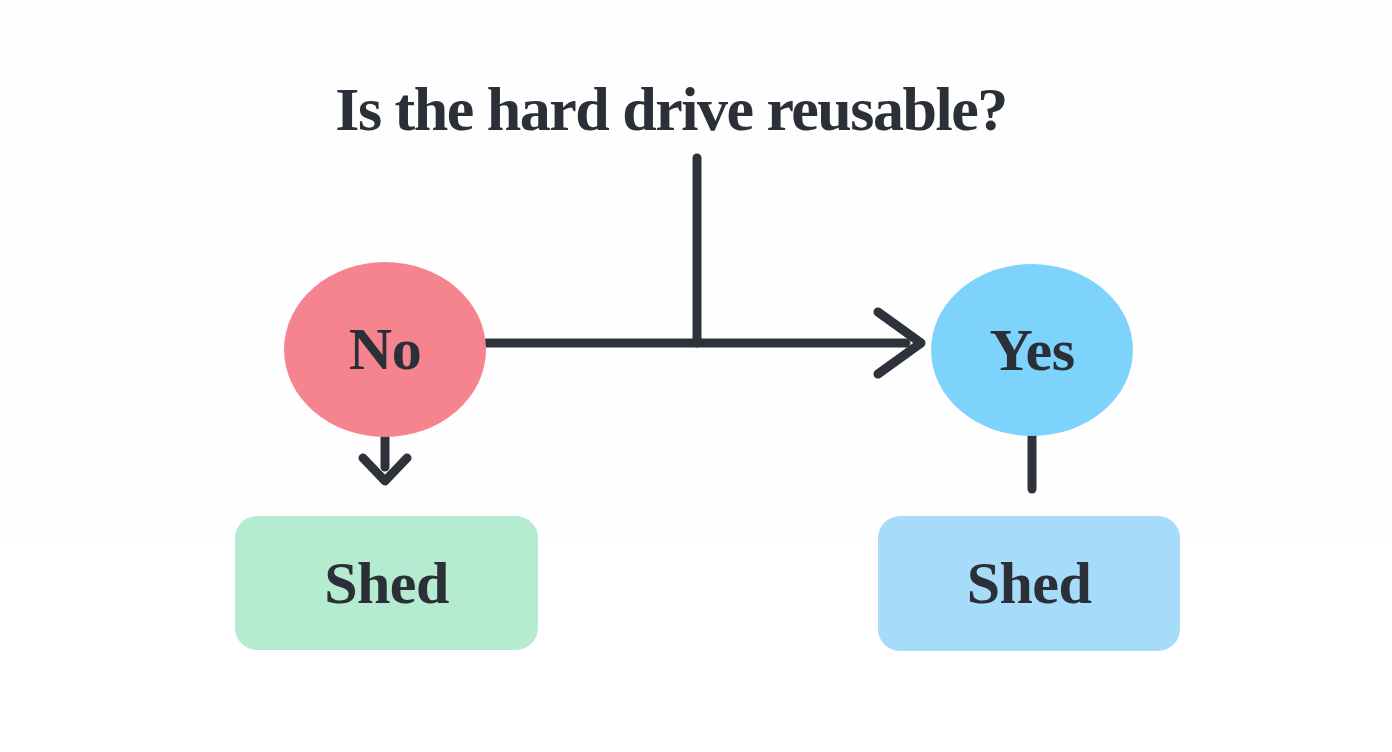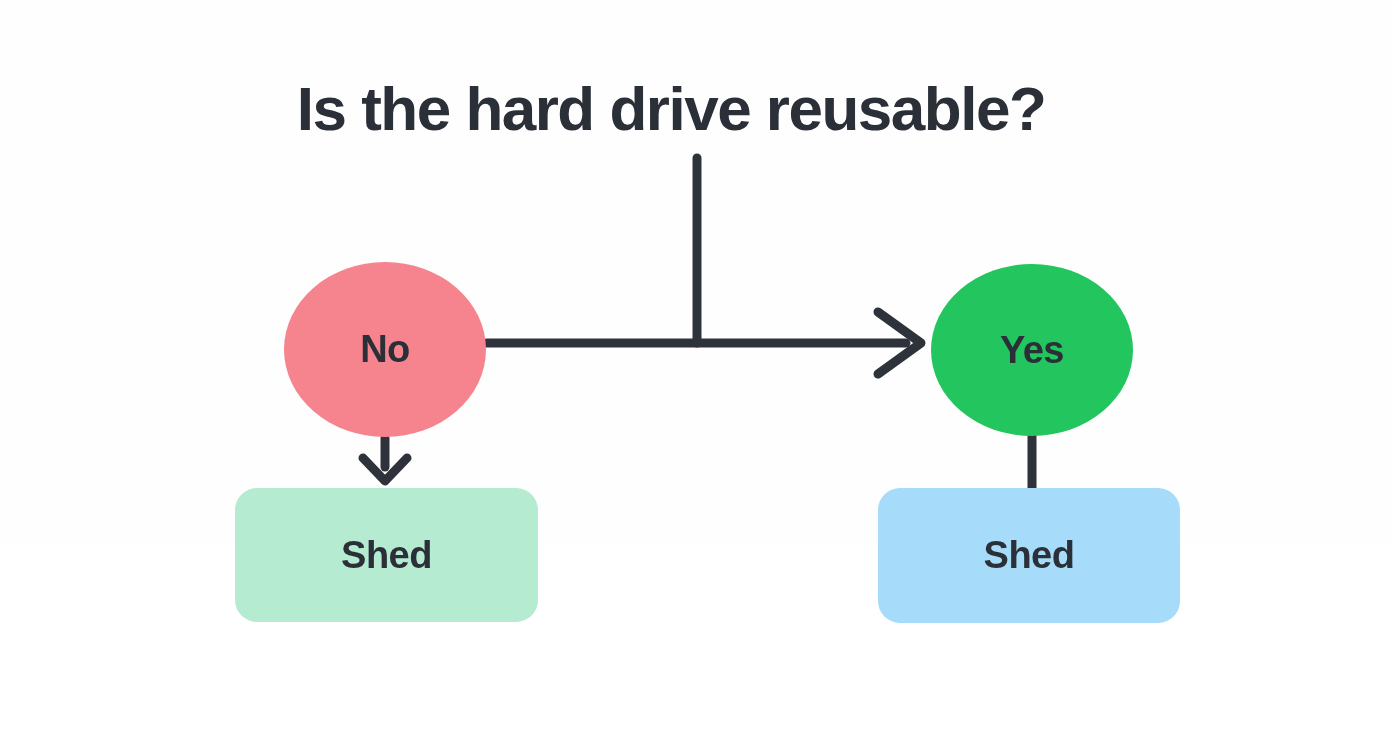--- a/index.html
+++ b/index.html
@@ -9,20 +9,21 @@
   body {
     width: 1392px;
     height: 752px;
     overflow: hidden;
     font-family: "Liberation Sans", sans-serif;
   }
   .canvas {
     position: relative;
     width: 1392px;
     height: 544px;
+    font-family: Liberation Serif, serif;
   }
   .connectors {
     position: absolute;
     left: 0;
     top: 0;
   }
   .diagram-title {
     position: absolute;
     left: 0;
     top: 78px;
@@ -31,29 +32,30 @@
     font-size: 62px;
     font-weight: 700;
     line-height: 1;
     letter-spacing: -1.5px;
   }
   .node {
     position: absolute;
     display: flex;
     align-items: center;
     justify-content: center;
-    font-size: 38px;
+    font-size: 60px;
     font-weight: 700;
     letter-spacing: -0.5px;
   }
   .node.ellipse {
     border-radius: 50%;
   }
   .node.rounded-rect {
     border-radius: 22px;
+    margin-top: 28px;
   }
   #node-no   { left: 284px; top: 262px; width: 202px; height: 175px; }
   #node-yes  { left: 931px; top: 264px; width: 202px; height: 172px; }
   #node-shed { left: 235px; top: 488px; width: 303px; height: 134px; }
   #node-wipe { left: 878px; top: 488px; width: 302px; height: 135px; }
 </style>
 </head>
 <body>
 
 <div class="canvas" style="background-color: rgb(254, 254, 254); color: rgb(43, 47, 55);">
@@ -68,21 +70,21 @@
       <path d="M1032 436 L1032 489"></path>
     </g>
   </svg>
 
   <div class="diagram-title">Is the hard drive reusable?</div>
 
   <div class="node ellipse" id="node-no" style="background-color: rgb(245, 132, 143);">
     <span>No</span>
   </div>
 
-  <div class="node ellipse" id="node-yes" style="background-color: #22c55e;">
+  <div class="node ellipse" id="node-yes" style="background-color: #7dd3fc;">
     <span>Yes</span>
   </div>
 
   <div class="node rounded-rect" id="node-shed" style="background-color: rgb(181, 235, 209);">
     <span>Shed</span>
   </div>
 
   <div class="node rounded-rect" id="node-wipe" style="background-color: rgb(166, 220, 249);">
     <span>Shed</span>
   </div>

